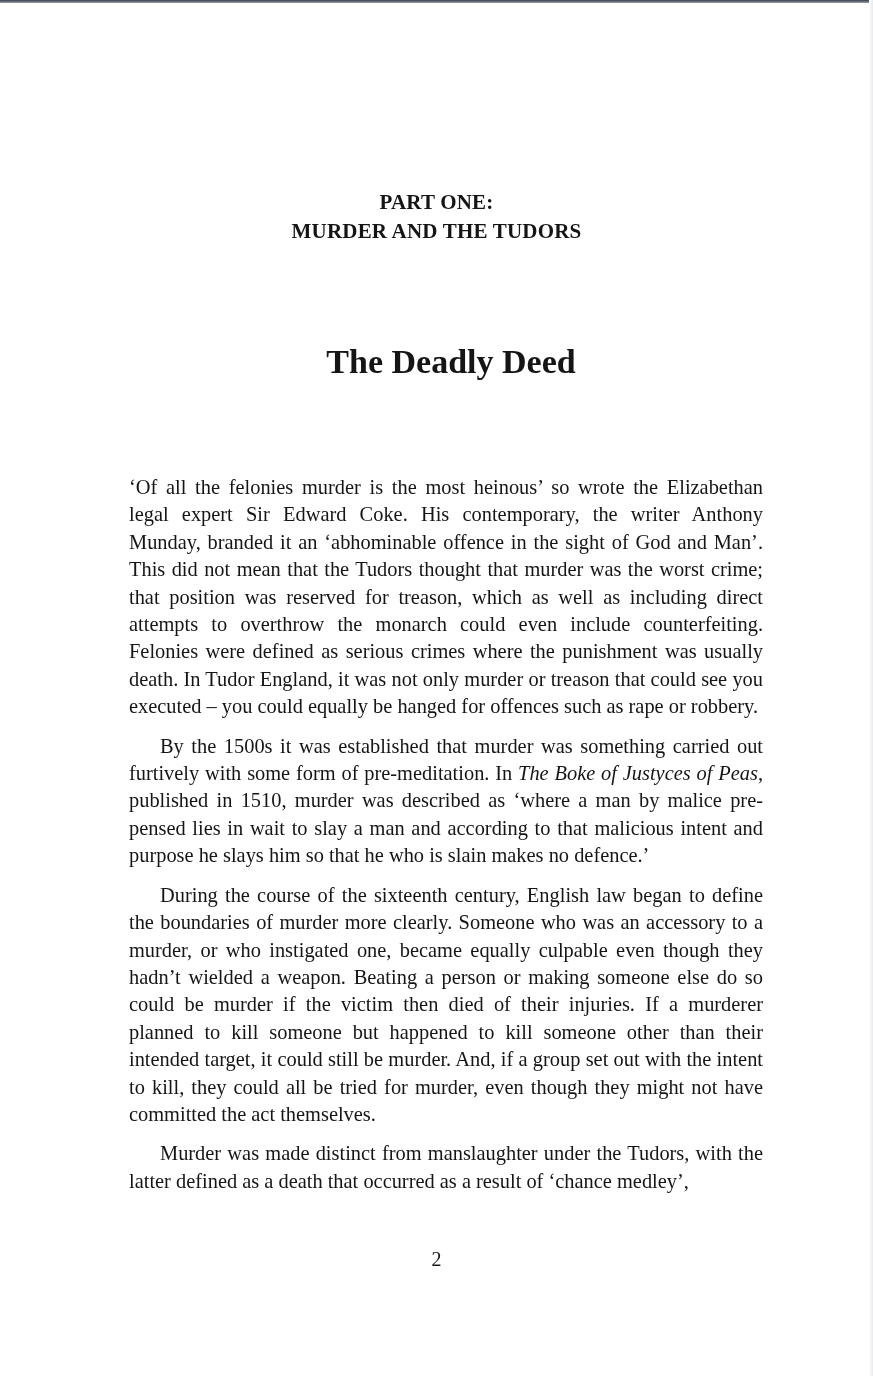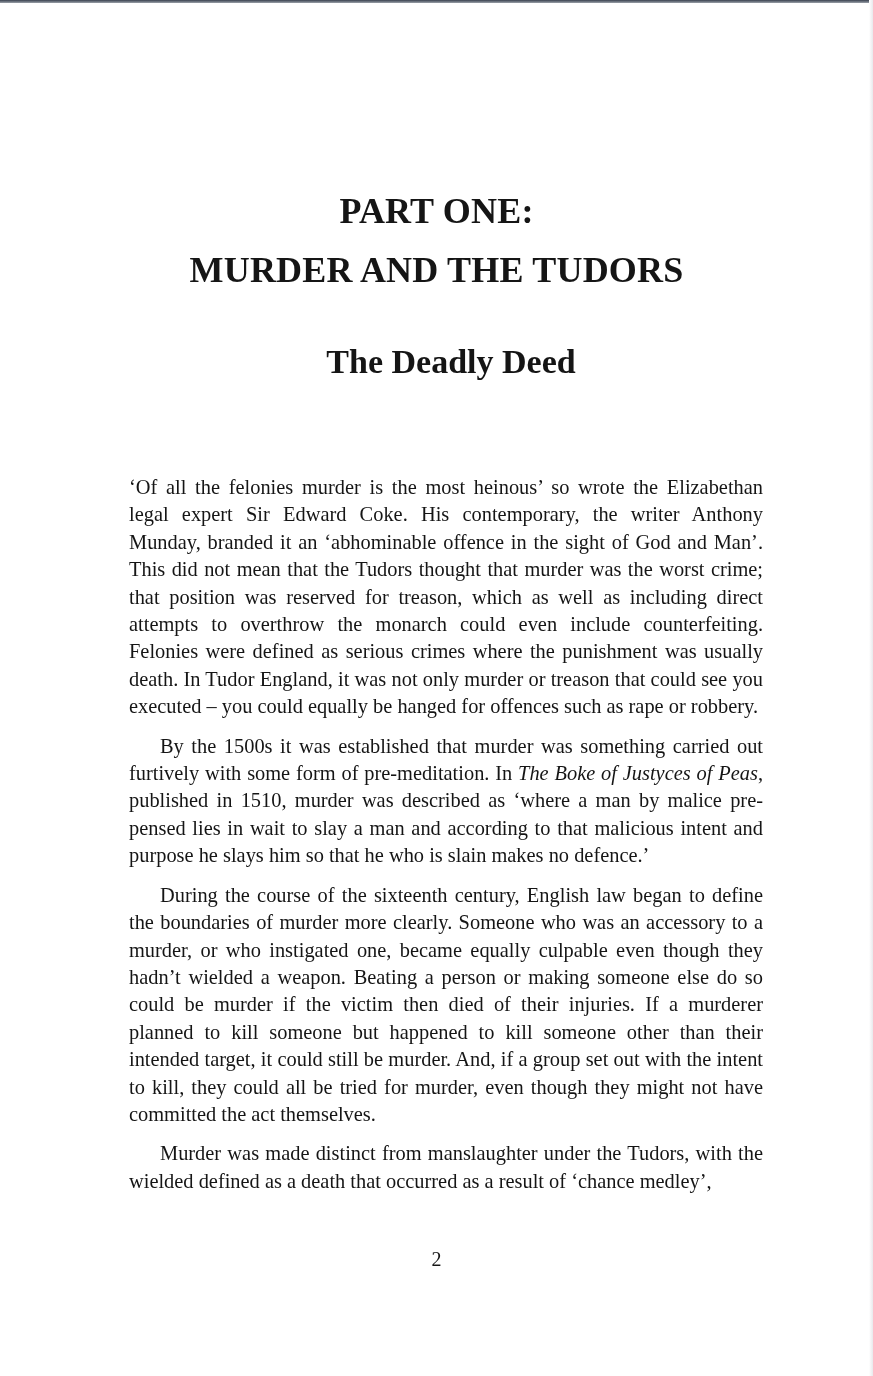--- a/index.html
+++ b/index.html
@@ -25,26 +25,26 @@
       position: absolute;
       right: 0; top: 0;
       width: 4px; height: 1376px;
       background: linear-gradient(to right, #ffffff, #e8e9ec);
     }
     .part-heading {
       position: absolute;
       left: 0; width: 873px;
       text-align: center;
       font-weight: bold;
-      font-size: 36px;
+      font-size: 21px;
       letter-spacing: 0.2px;
       margin: 0;
     }
     .part-line1 { top: 190px; }
-    .part-line2 { top: 249px; }
+    .part-line2 { top: 219px; }
     .chapter-title {
       position: absolute;
       left: 0; width: 870px;
       top: 327px;
       text-align: center;
       font-weight: bold;
       font-size: 34px;
       margin: 16px;
     }
     .body-text {
@@ -89,16 +89,16 @@
 <h2 class="chapter-title">The Deadly Deed</h2>
 
 <div class="body-text">
 
   <p class="para">‘Of all the felonies murder is the most heinous’ so wrote the Elizabethan legal expert Sir Edward Coke. His contemporary, the writer Anthony Munday, branded it an ‘abhominable offence in the sight of God and Man’. This did not mean that the Tudors thought that murder was the worst crime; that position was reserved for treason, which as well as including direct attempts to overthrow the monarch could even include counterfeiting. Felonies were defined as serious crimes where the punishment was usually death. In Tudor England, it was not only murder or treason that could see you executed – you could equally be hanged for offences such as rape or robbery.</p>
 
   <p class="para indent"><span>By the 1500s it was established that murder was something carried out furtively with some form of pre-meditation. In </span><em>The Boke of Justyces of Peas</em><span>, published in 1510, murder was described as ‘where a man by malice pre-pensed lies in wait to slay a man and according to that malicious intent and purpose he slays him so that he who is slain makes no defence.’</span></p>
 
   <p class="para indent">During the course of the sixteenth century, English law began to define the boundaries of murder more clearly. Someone who was an accessory to a murder, or who instigated one, became equally culpable even though they hadn’t wielded a weapon. Beating a person or making someone else do so could be murder if the victim then died of their injuries. If a murderer planned to kill someone but happened to kill someone other than their intended target, it could still be murder. And, if a group set out with the intent to kill, they could all be tried for murder, even though they might not have committed the act themselves.</p>
 
-  <p class="para indent">Murder was made distinct from manslaughter under the Tudors, with the wielded defined as a death that occurred as a result of ‘chance medley’,</p>
+  <p class="para indent">Murder was made distinct from manslaughter under the Tudors, with the latter defined as a death that occurred as a result of ‘chance medley’,</p>
 </div>
 
 <div class="page-number">2</div>
 
 </body></html>

